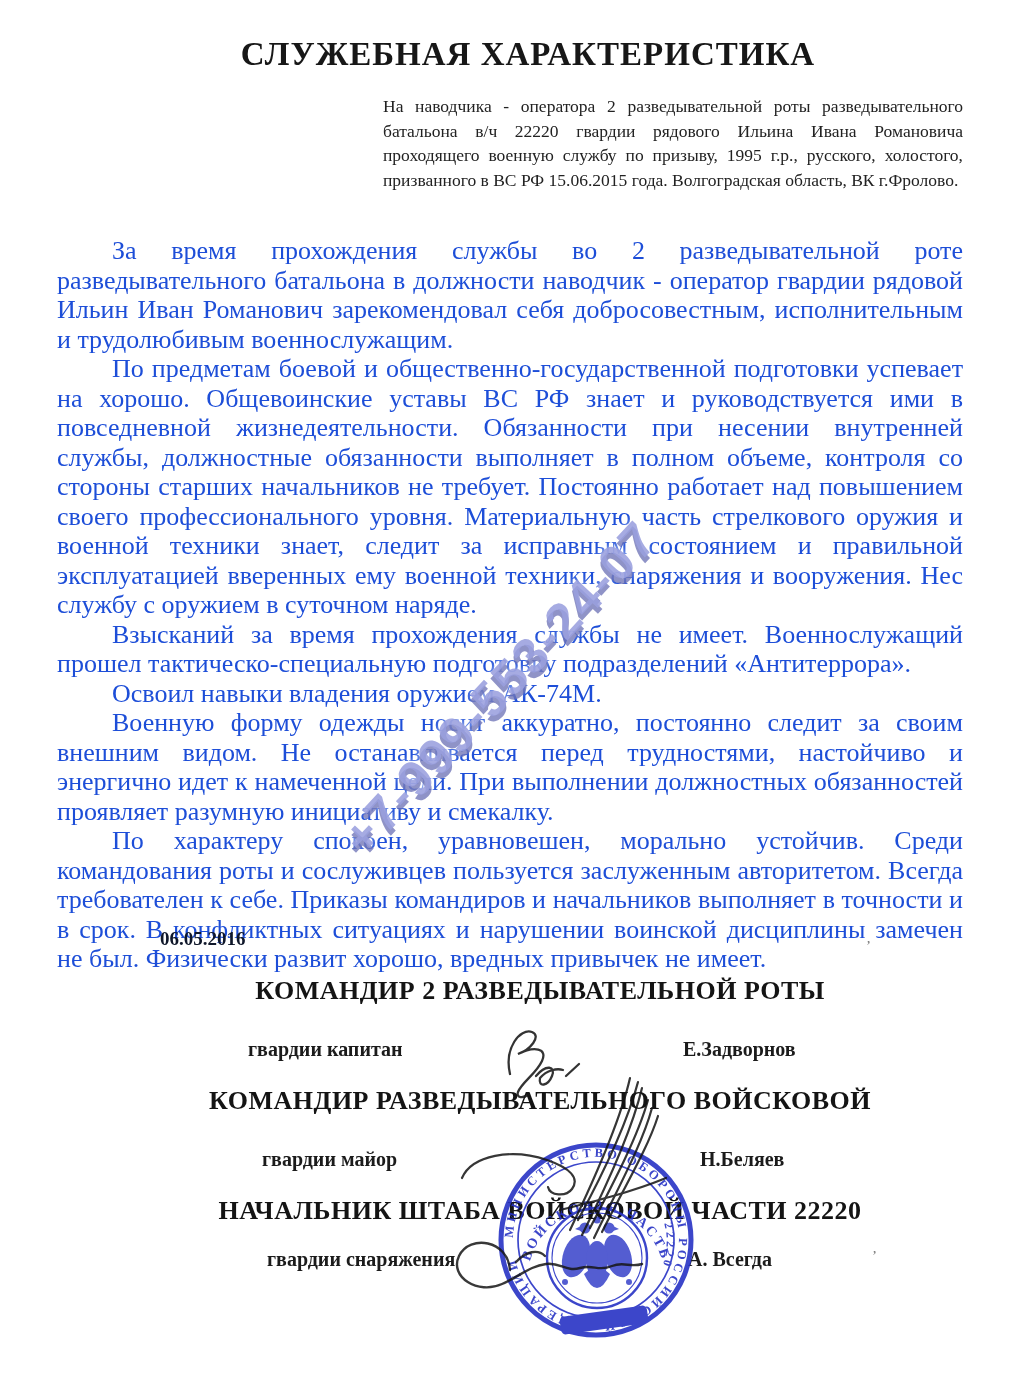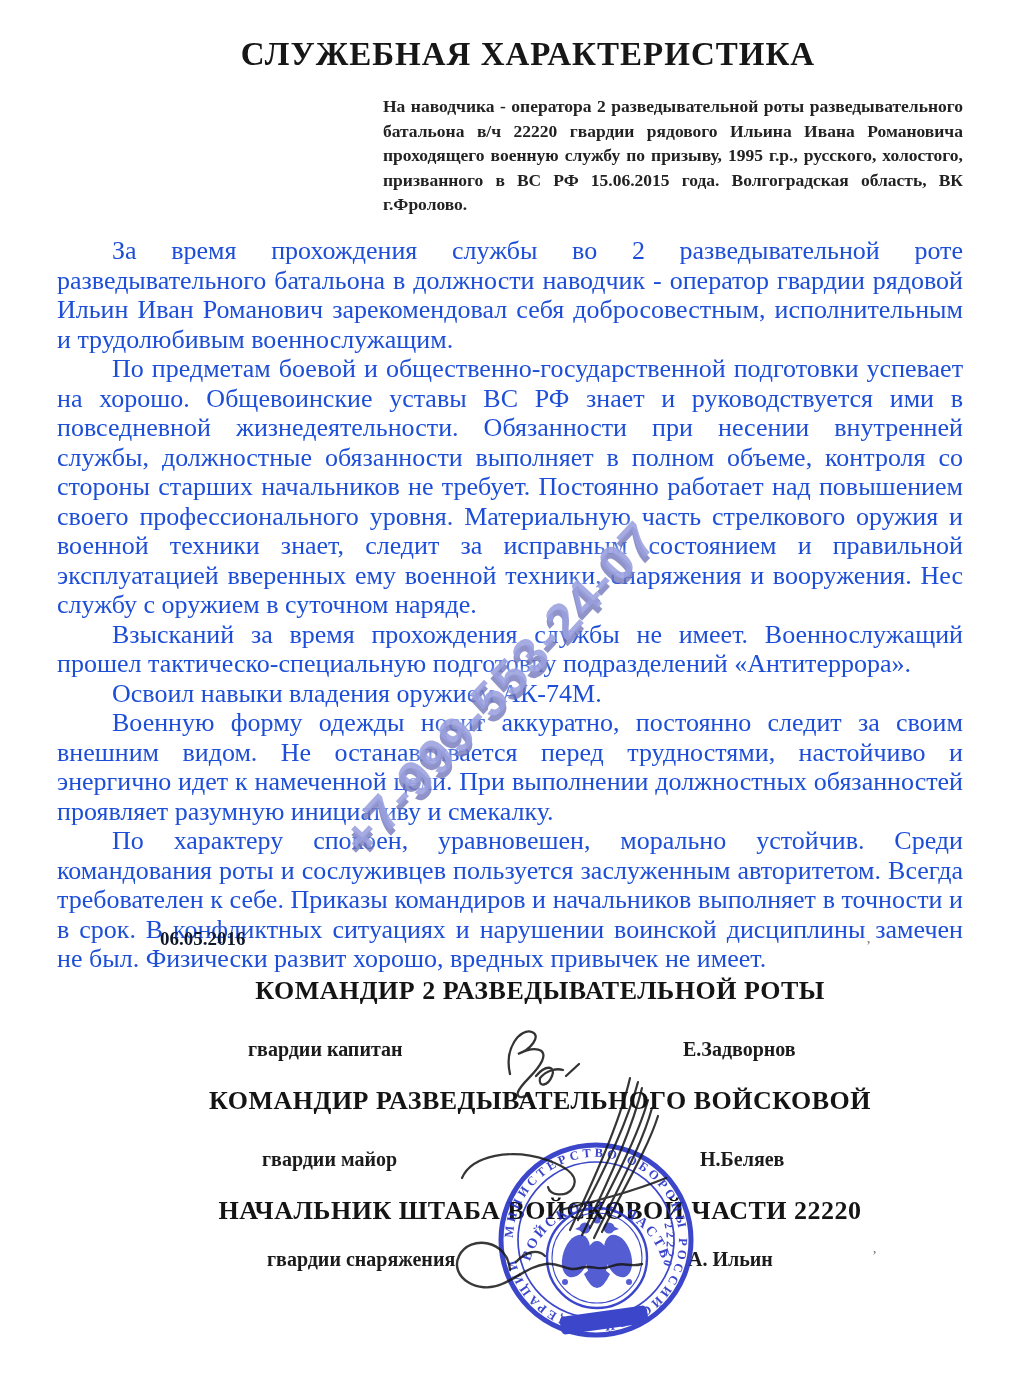--- a/index.html
+++ b/index.html
@@ -7,21 +7,21 @@
     position:relative;width:1024px;height:1393px;background:#ffffff;
     margin:0 auto;overflow:hidden;
     font-family:"Liberation Serif", serif;color:#1c1c1c;
   }
   .doc-title{
     position:absolute;top:36px;left:0;width:1024px;text-align:center;
     font-size:33px;font-weight:700;letter-spacing:1px;color:#171717;padding-left:16px;
   }
   .intro{
     position:absolute;top:94px;left:383px;width:580px;
-    font-size:17.5px;line-height:24.5px;text-align:justify;color:#222;font-weight:bold;
+    font-size:17.5px;line-height:24.5px;text-align:justify;color:#222;
   }
   .body-text{
     position:absolute;top:236px;left:57px;width:906px;
     font-size:26px;line-height:29.5px;text-align:justify;color:#1d4ed8;
   }
   .body-text p{margin:0;text-indent:55px;}
   .date-line{
     position:absolute;top:928px;left:160px;
     font-size:19px;font-weight:700;color:#0f172a;
   }
@@ -76,21 +76,21 @@
   <div class="sig-heading h1pos">КОМАНДИР 2 РАЗВЕДЫВАТЕЛЬНОЙ РОТЫ</div>
   <span class="rank r1">гвардии капитан</span>
   <span class="name n1">Е.Задворнов</span>
 
   <div class="sig-heading h2pos">КОМАНДИР РАЗВЕДЫВАТЕЛЬНОГО ВОЙСКОВОЙ</div>
   <span class="rank r2">гвардии майор</span>
   <span class="name n2">Н.Беляев</span>
 
   <div class="sig-heading h3pos">НАЧАЛЬНИК ШТАБА ВОЙСКОВОЙ ЧАСТИ 22220</div>
   <span class="rank r3">гвардии снаряжения</span>
-  <span class="name n3">А. Ильин</span>
+  <span class="name n3">А. Всегда</span>
 
   <div class="watermark">+7-999-553-24-07</div>
 
   <svg class="signature sig1" width="100" height="95" viewBox="0 0 100 95">
     <g fill="none" stroke="#181818" stroke-width="2.3" stroke-linecap="round" opacity="0.88">
       <path d="M 18,60 C 12,34 28,14 40,18 C 50,22 38,36 26,40 C 42,32 56,34 50,47 C 44,60 30,68 26,78 C 24,84 31,85 37,80"></path>
       <path d="M 44,62 C 54,50 64,52 60,62 C 56,72 46,74 48,64 C 55,56 65,54 71,56"></path>
       <path d="M 74,62 L 87,50"></path>
     </g>
   </svg>

